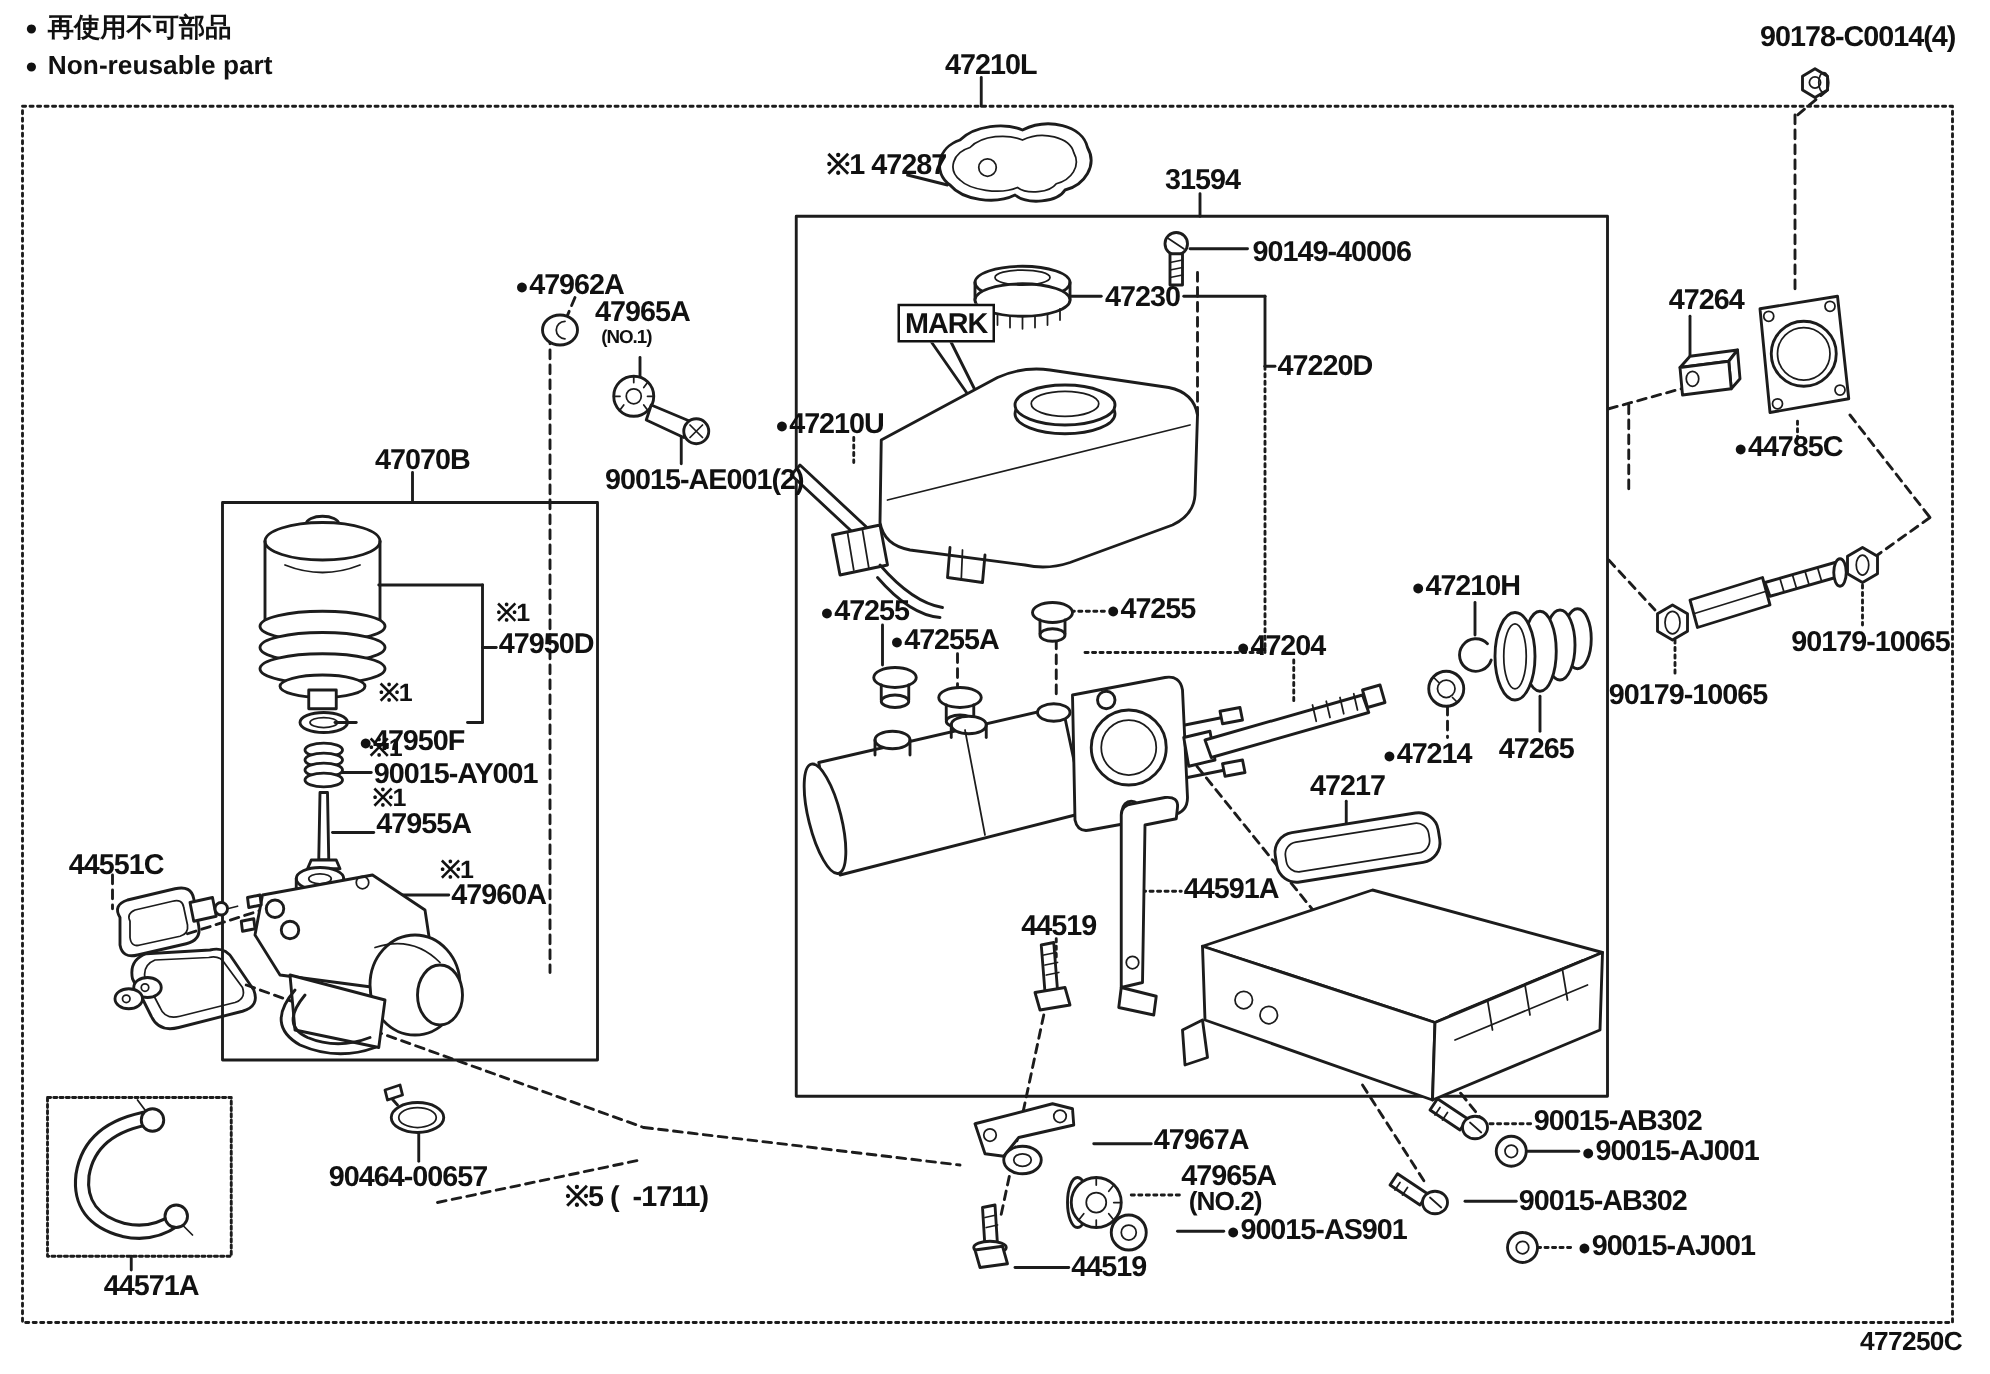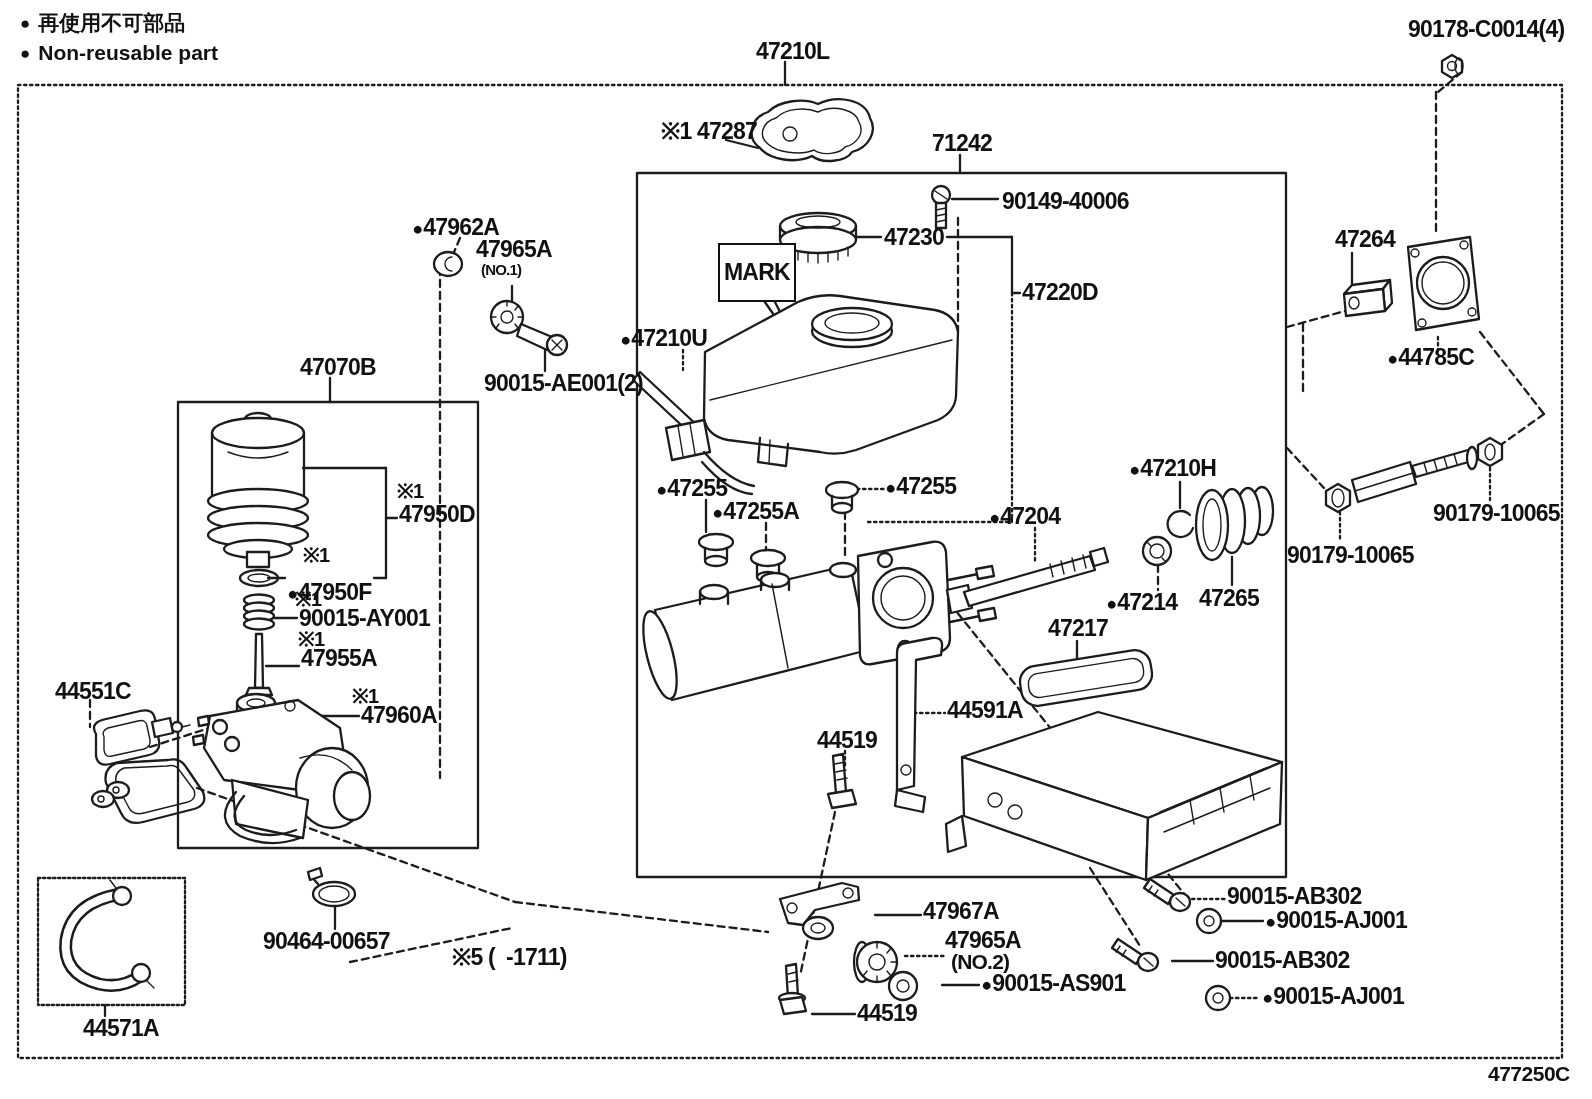--- a/index.html
+++ b/index.html
@@ -9,21 +9,21 @@
   #lw *{stroke:#1c1c1c;stroke-width:2.3;fill:none;stroke-linecap:round;stroke-linejoin:round;}
   #lw .wf{fill:#fff;}
   #lw .thin{stroke-width:1.4;}
   #lw .dot{stroke-dasharray:2.5 3.5;}
   #lw .dash{stroke-dasharray:7 5;}
   #lw .hose{stroke-width:13;}
   #lw .hosein{stroke:#fff;stroke-width:8;}
   #labels-layer{position:absolute;left:0;top:0;width:100%;height:100%;z-index:2;}
   .part-label{position:absolute;font-weight:bold;font-size:23px;line-height:1;
               letter-spacing:-0.8px;white-space:pre;color:#111;}
-  .part-label.boxed{border:2.5px solid #111;padding:16px 4px;background:#fff;}
+  .part-label.boxed{border:2.5px solid #111;padding:2px 4px;background:#fff;}
   .blt{font-size:0.80em;margin-right:1px;}
   .legend{position:absolute;left:20px;top:8px;z-index:2;font-weight:bold;font-size:21px;line-height:1.42;}
   .legend .blt2{font-size:17px;margin-right:8px;vertical-align:1px;}
   .footer-code{position:absolute;left:1488px;top:1062px;z-index:2;font-weight:bold;font-size:21px;letter-spacing:-0.5px;}
 </style>
 </head>
 <body>
 
 <div class="stage">
 
@@ -397,21 +397,21 @@
       <circle cx="557" cy="345" r="10" class="wf"></circle>
       <line x1="552" y1="340" x2="562" y2="350" class="thin"></line>
       <line x1="562" y1="340" x2="552" y2="350" class="thin"></line>
     </g>
   </svg>
 
   <div id="labels-layer">
       <div class="part-label" style="left: 1408px; top: 18px;">90178-C0014(4)</div>
       <div class="part-label" style="left: 756px; top: 40px;">47210L</div>
       <div class="part-label" style="left: 633px; top: 120px; margin-left: 28px;">※1 47287</div>
-      <div class="part-label" style="left: 932px; top: 132px;">71242</div>
+      <div class="part-label" style="left: 932px; top: 132px;">31594</div>
       <div class="part-label" style="left: 1002px; top: 190px;">90149-40006</div>
       <div class="part-label" style="left: 884px; top: 226px;">47230</div>
       <div class="part-label" style="left: 1022px; top: 281px;">47220D</div>
       <div class="part-label boxed" style="left: 718px; top: 243px;">MARK</div>
       <div class="part-label" style="left: 412px; top: 216px;"><span class="blt">●</span>47962A</div>
       <div class="part-label" style="left: 476px; top: 238px;">47965A</div>
       <div class="part-label" style="left: 481px; top: 262px; font-size: 15px;">(NO.1)</div>
       <div class="part-label" style="left: 484px; top: 372px;">90015-AE001(2)</div>
       <div class="part-label" style="left: 620px; top: 327px;"><span class="blt">●</span>47210U</div>
       <div class="part-label" style="left: 300px; top: 356px;">47070B</div>

